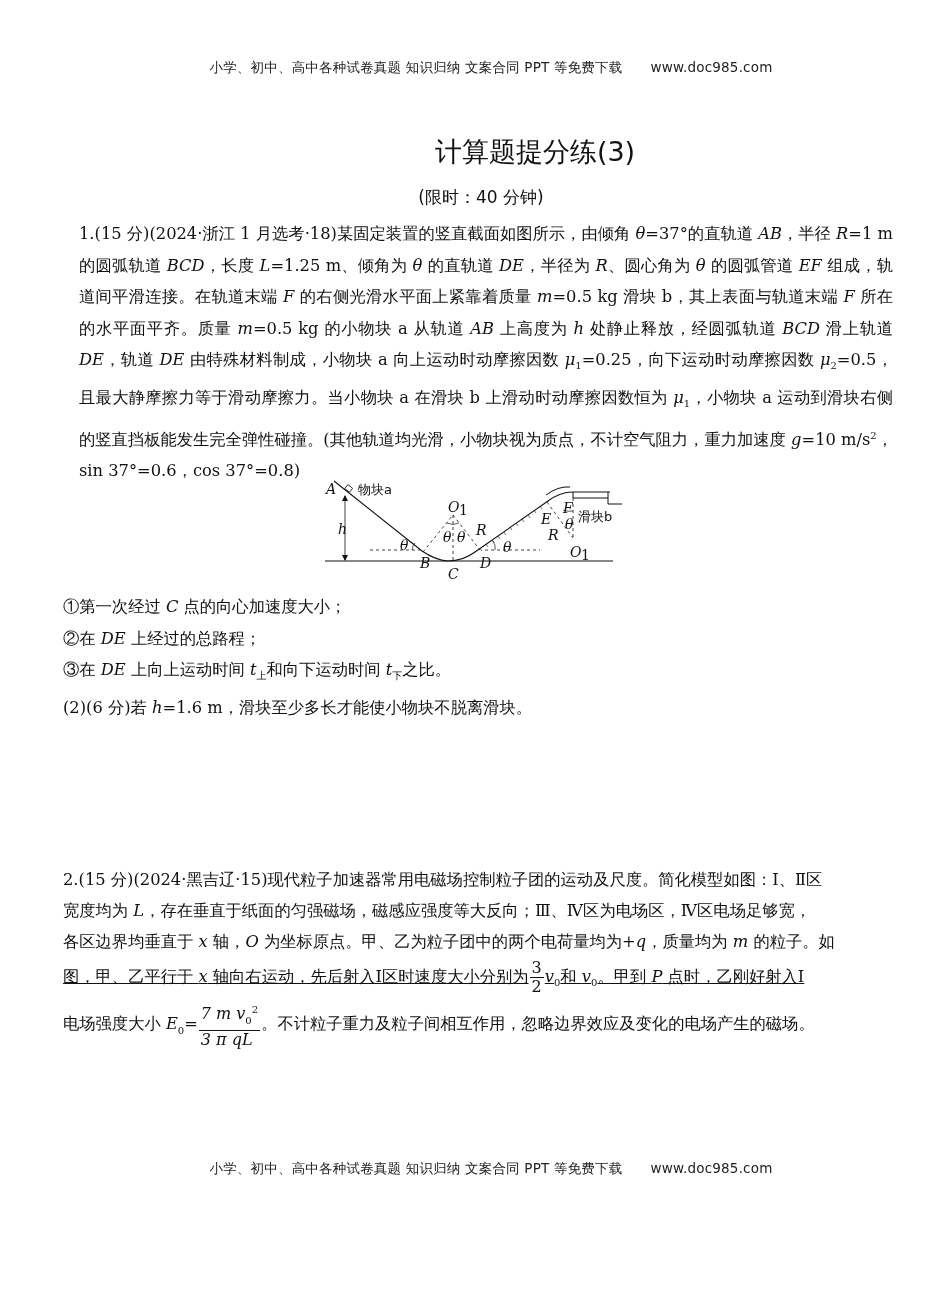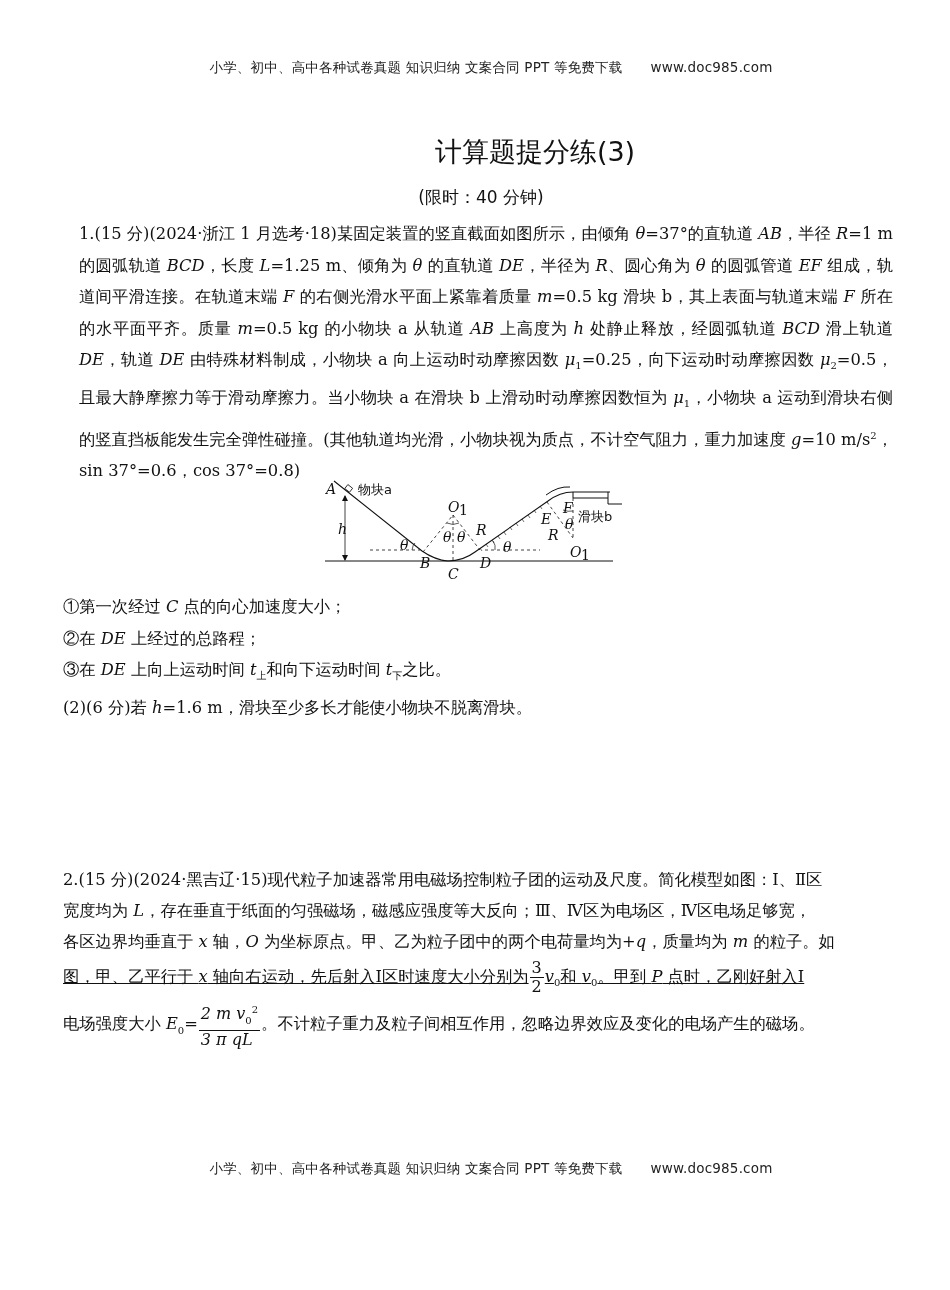--- a/index.html
+++ b/index.html
@@ -133,18 +133,18 @@
   <div><span>②</span><span>在 </span><i>DE</i><span> 上经过的总路程；</span></div>
   <div><span>③</span><span>在 </span><i>DE</i><span> 上向上运动时间 </span><i>t</i><sub>上</sub><span>和向下运动时间 </span><i>t</i><sub>下</sub><span>之比。</span></div>
   <div><span>(2)(6 分)若 </span><i>h</i><span>=1.6 m，滑块至少多长才能使小物块不脱离滑块。</span></div>
 </div>
 
 <div class="para q2">
   <div><span>2.</span><span>(15 分)</span><span>(2024·黑吉辽·15)</span><span>现代粒子加速器常用电磁场控制粒子团的运动及尺度。简化模型如图：Ⅰ、Ⅱ区</span></div>
   <div><span>宽度均为 </span><i>L</i><span>，存在垂直于纸面的匀强磁场，磁感应强度等大反向；Ⅲ、Ⅳ区为电场区，Ⅳ区电场足够宽，</span></div>
   <div><span>各区边界均垂直于 </span><i>x</i><span> 轴，</span><i>O</i><span> 为坐标原点。甲、乙为粒子团中的两个电荷量均为+</span><i>q</i><span>，质量均为 </span><i>m</i><span> 的粒子。如</span></div>
   <div class="line3"><span>图，甲、乙平行于 </span><i>x</i><span> 轴向右运动，先后射入Ⅰ区时速度大小分别为</span><span class="frac"><span class="num">3</span><span class="den">2</span></span><i>v</i><sub>0</sub><span>和 </span><i>v</i><sub>0</sub><span>。甲到 </span><i>P</i><span> 点时，乙刚好射入Ⅰ</span></div>
-  <div class="line5"><span>电场强度大小 </span><i>E</i><sub>0</sub><span>=</span><span class="frac"><span class="num"><i>2 m v</i><sub>0</sub><sup>2</sup></span><span class="den"><i>3 π qL</i></span></span><span>。不计粒子重力及粒子间相互作用，忽略边界效应及变化的电场产生的磁场。</span></div>
+  <div class="line5"><span>电场强度大小 </span><i>E</i><sub>0</sub><span>=</span><span class="frac"><span class="num"><i>7 m v</i><sub>0</sub><sup>2</sup></span><span class="den"><i>3 π qL</i></span></span><span>。不计粒子重力及粒子间相互作用，忽略边界效应及变化的电场产生的磁场。</span></div>
 </div>
 
 <div class="ftr">
   <span>小学、初中、高中各种试卷真题  知识归纳  文案合同  PPT 等免费下载</span><span class="url">www.doc985.com</span>
 </div>
 
 </body></html>

